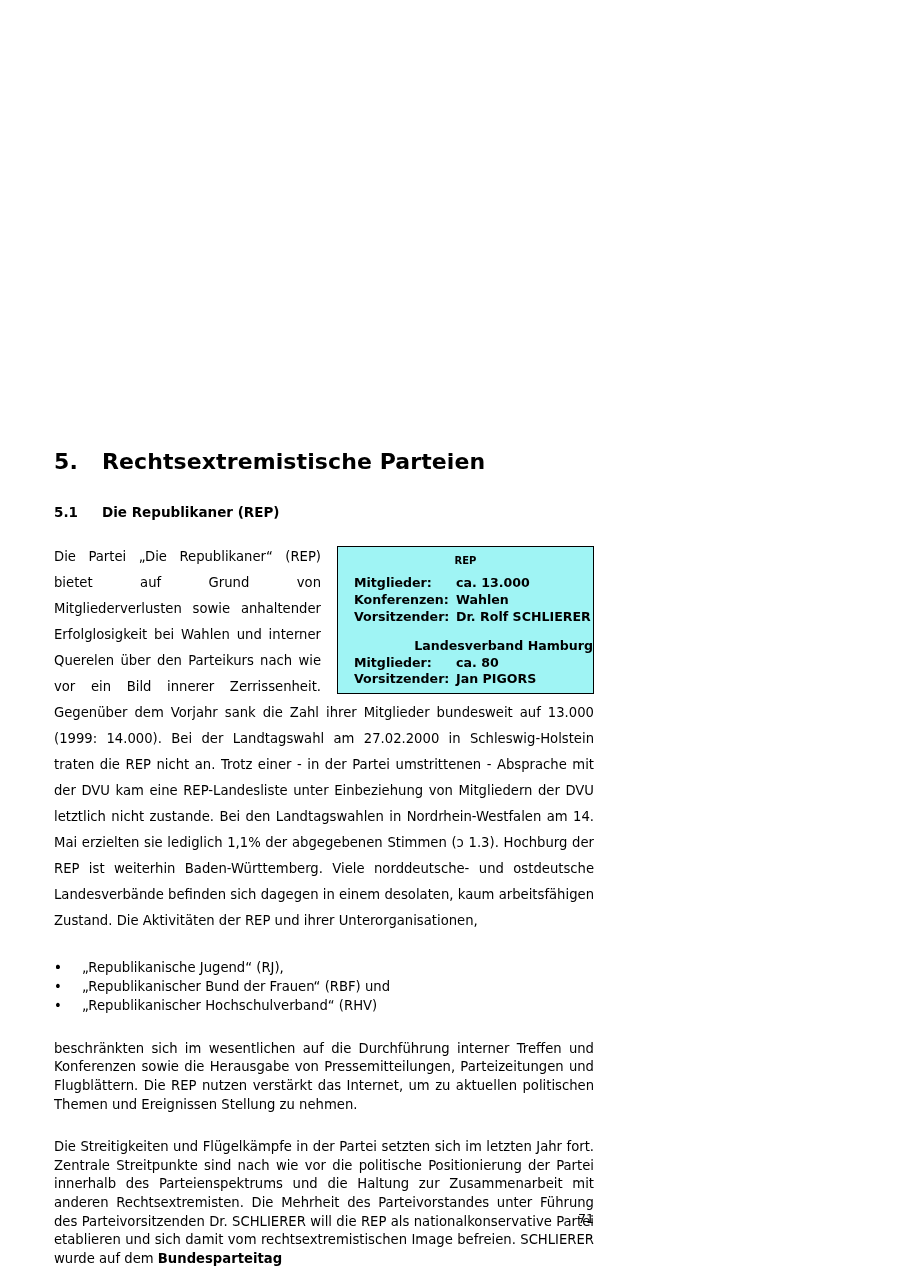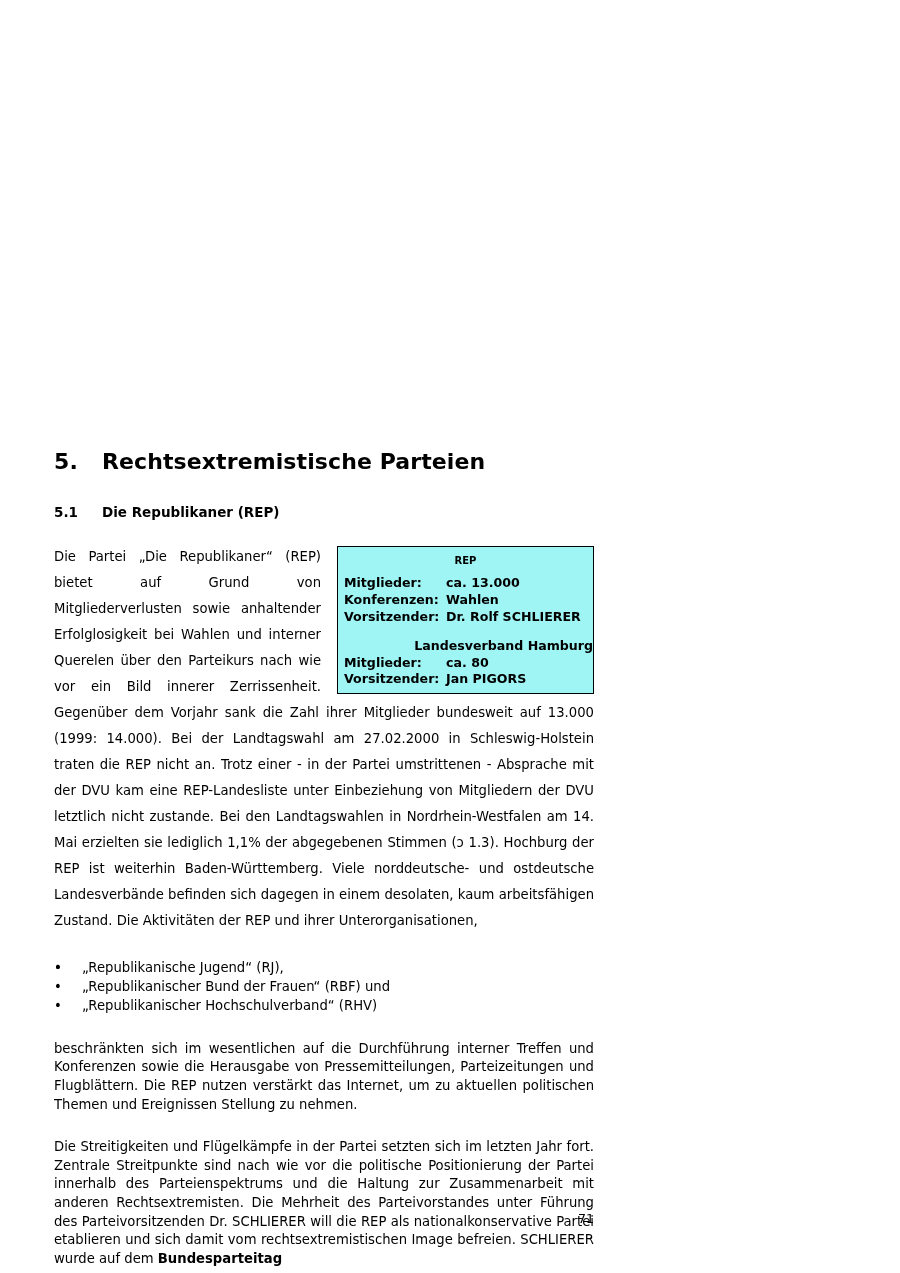--- a/index.html
+++ b/index.html
@@ -76,21 +76,21 @@
     text-align: center;
     font-weight: bold;
     padding: 6px 0 2px 0;
     font-size: 10px;
   }
   .info-box .rows {
     padding: 4px 0 6px 0;
   }
   .info-box .row {
     display: flex;
-    padding: 0 0 0 6px;
+    padding: 0 0 0 16px;
     font-weight: bold;
   }
   .info-box .row .k {
     width: 102px;
     flex: 0 0 102px;
   }
   .info-box .row .v {
     flex: 1 1 auto;
   }
   .info-box .spacer {

